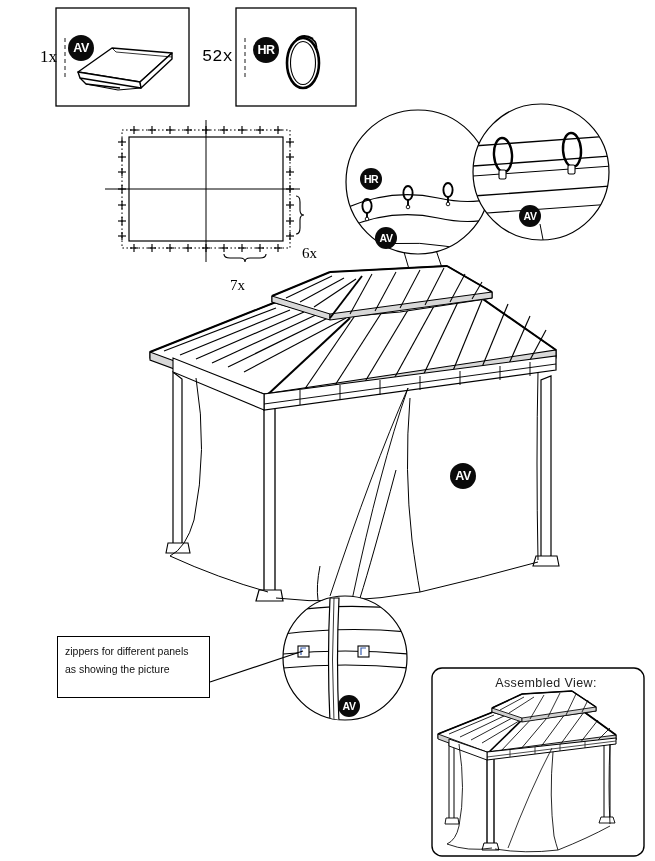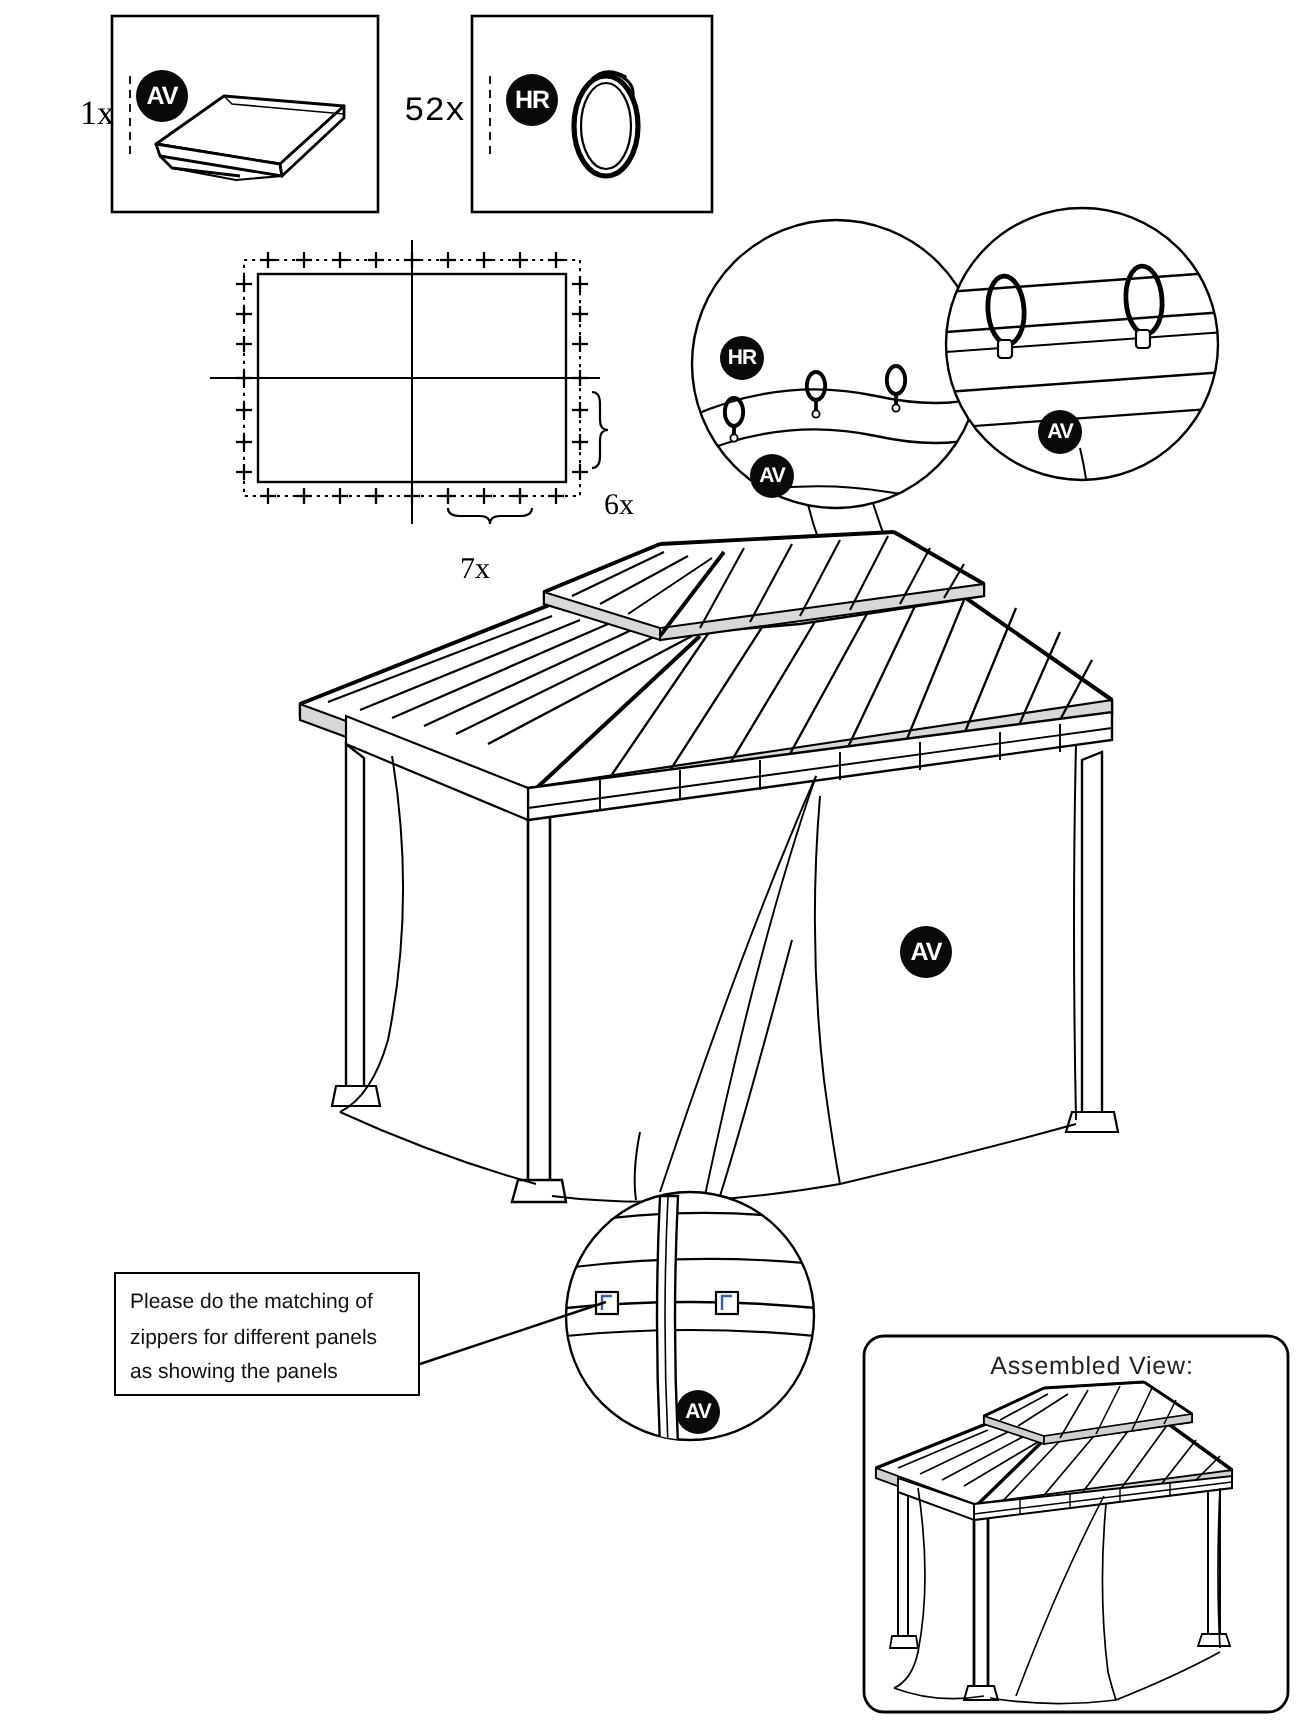--- a/index.html
+++ b/index.html
@@ -538,20 +538,19 @@
   <div class="dim-label" id="dim-rows">6x</div>
   <div class="dim-label" id="dim-cols">7x</div>
 
   <div class="badge badge-md" id="badge-hr-det">HR</div>
   <div class="badge badge-md" id="badge-av-det">AV</div>
   <div class="badge badge-md" id="badge-av-rail">AV</div>
   <div class="badge badge-lg" id="badge-av-main">AV</div>
   <div class="badge badge-md" id="badge-av-zip">AV</div>
 
   <div class="note-box">
-    <div class="note-line">Please do the matching of</div>
     <div class="note-line">zippers for different panels</div>
-    <div class="note-line">as showing the panels</div>
+    <div class="note-line">as showing the picture</div>
   </div>
 
   <div class="assembled-caption">Assembled View:</div>
 
 </div>
 
 </body></html>

